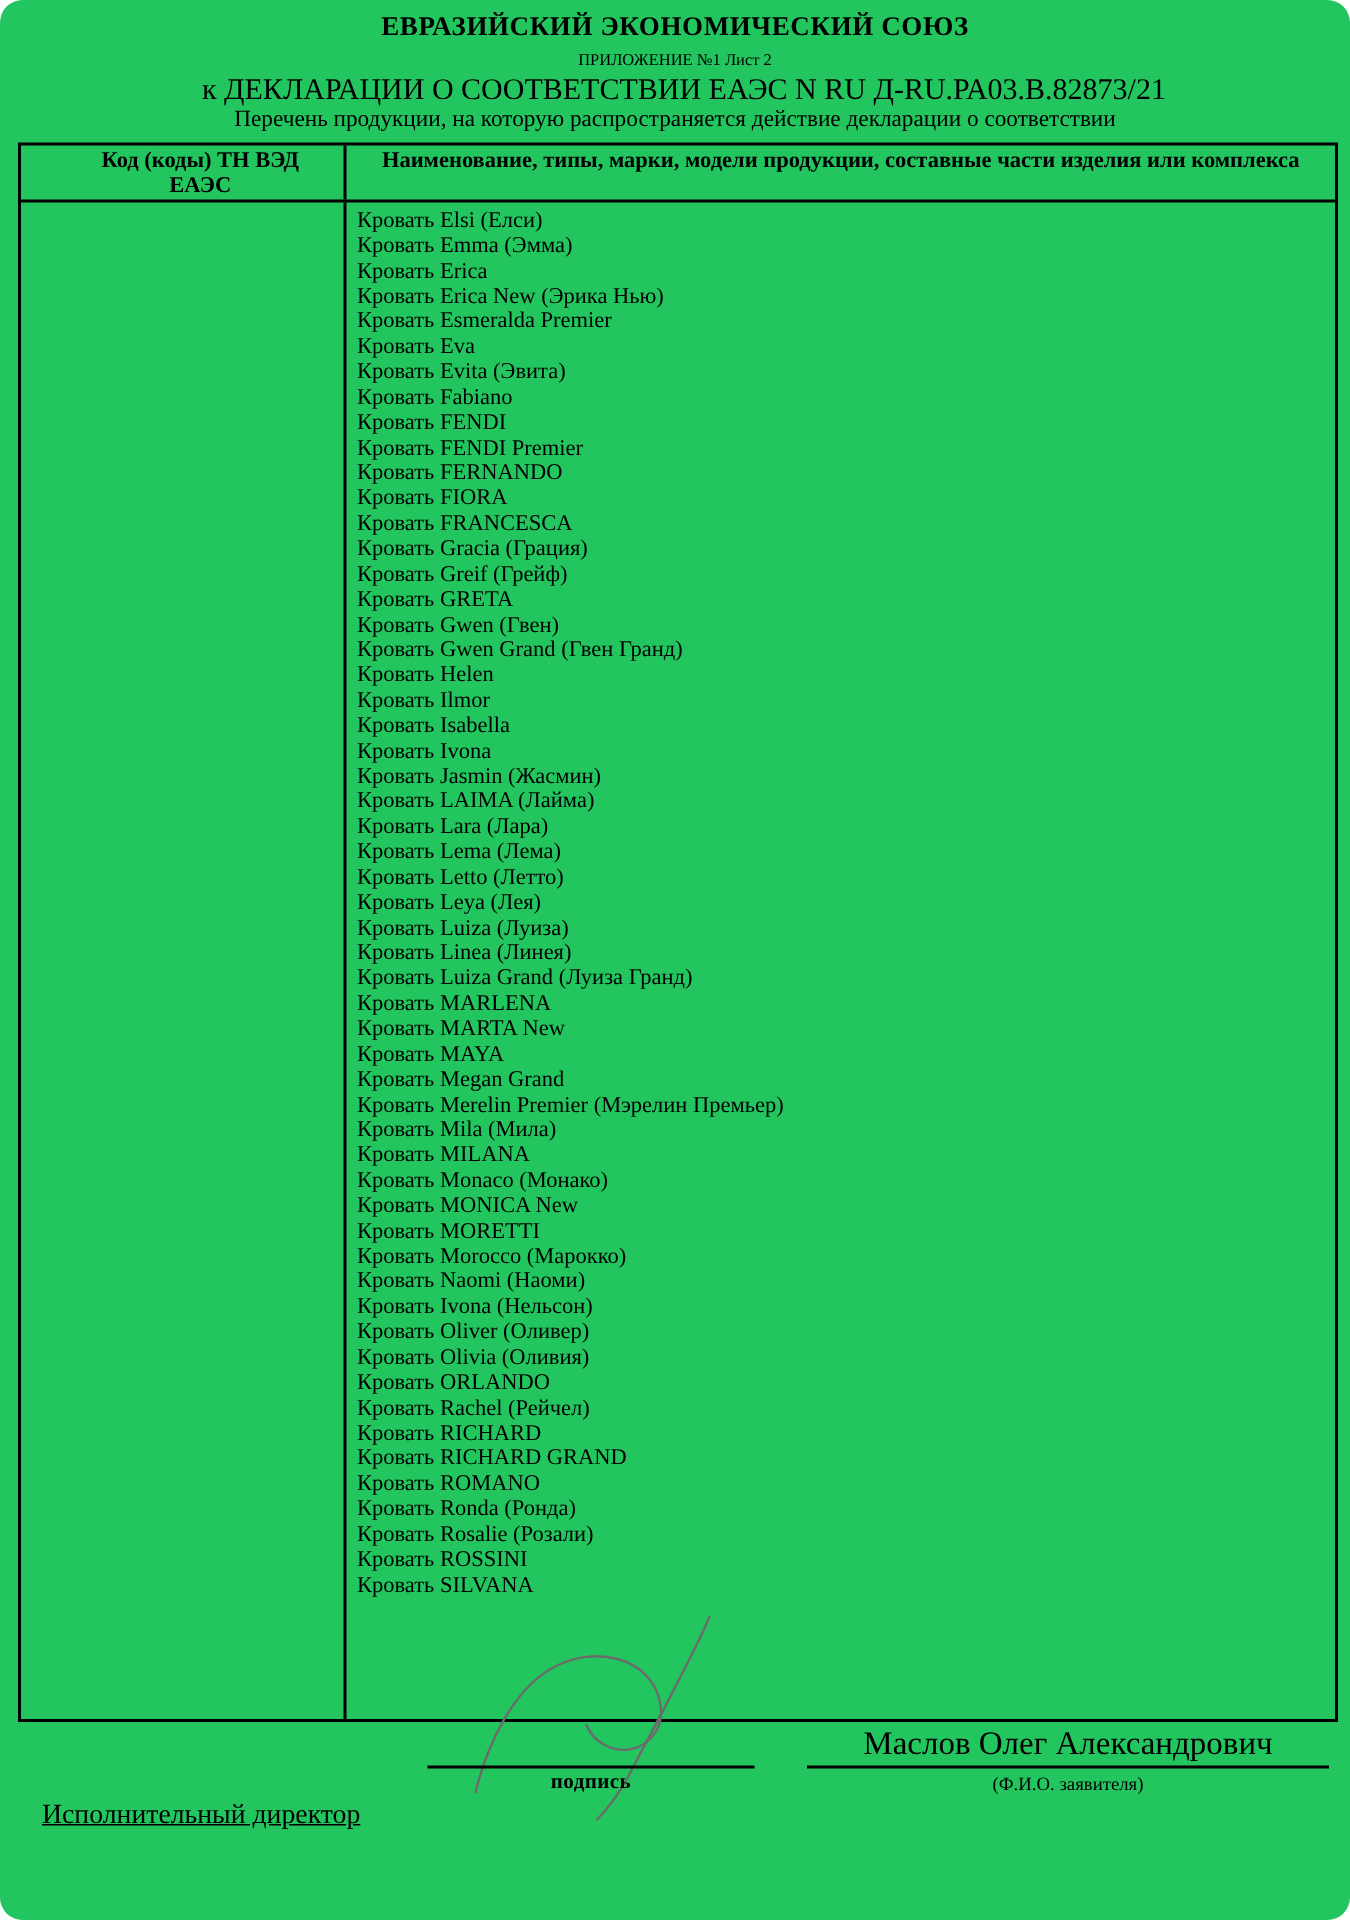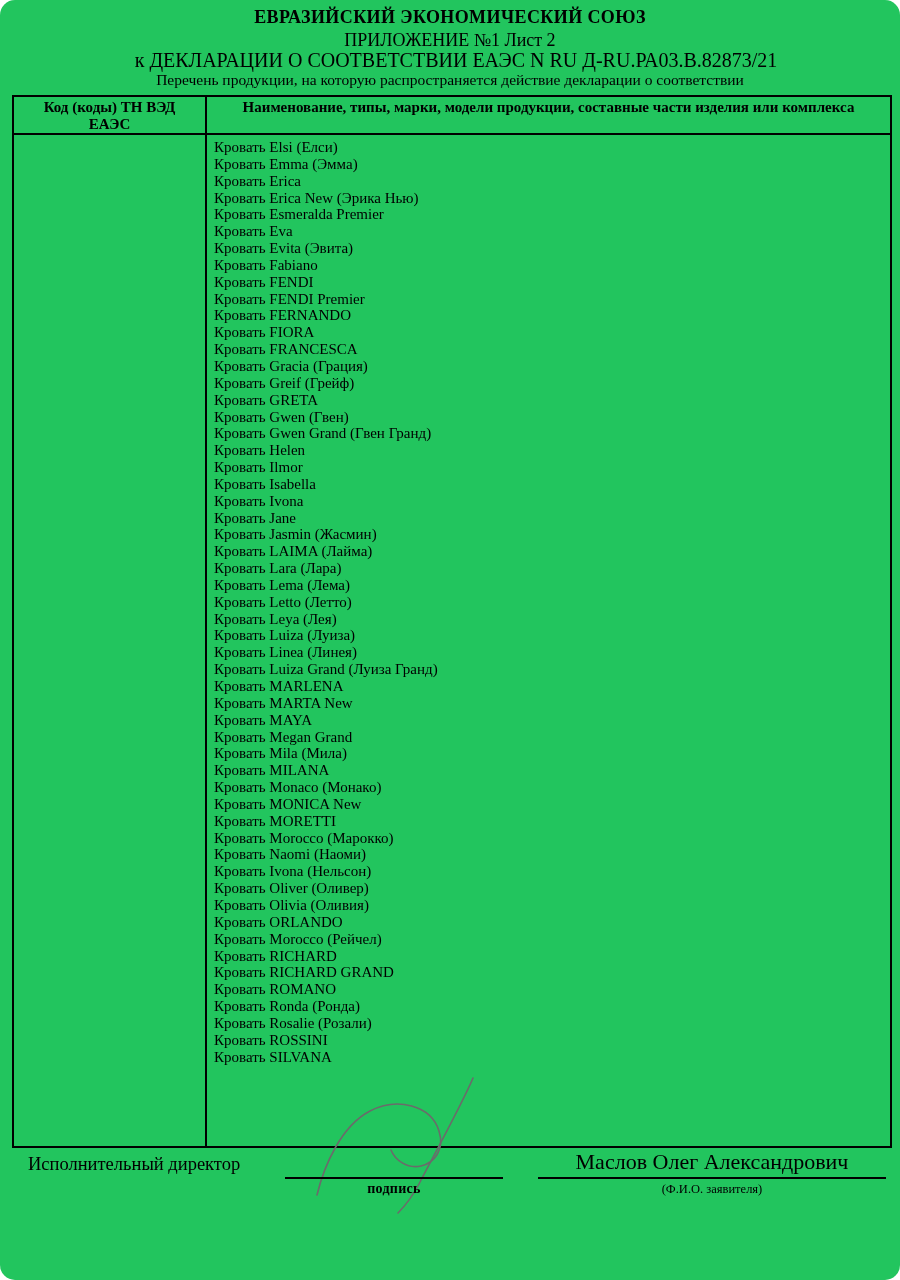--- a/index.html
+++ b/index.html
@@ -8,32 +8,32 @@
     width:900px;height:1280px;
     background:#22c55e;
     font-family:"Liberation Serif","DejaVu Serif",serif;
     color:#000;
     overflow:hidden;
     border-radius:15px;
   }
   
   .hdr{position:absolute;top:6px;left:0;width:900px;text-align:center;}
   .hdr-t1{font-size:18px;font-weight:bold;letter-spacing:.4px;line-height:22px;}
-  .hdr-t2{font-size:18px;line-height:20px;margin-top:2px;}
+  .hdr-t2{font-size:11px;line-height:20px;margin-top:2px;}
   .hdr-t3{font-size:20px;line-height:20px;padding-left:12px;}
   .hdr-t4{font-size:15.5px;line-height:20px;}
   
   .tbl{
     position:absolute;left:12px;top:95px;
     width:880px;height:1053px;
     border:2px solid #000;
     box-sizing:border-box;
     display:flex;flex-direction:column;
   }
-  .tr{display:flex;box-sizing:border-box;}
+  .tr{display:flex;box-sizing:border-box;padding-left:24px;}
   .tr-head{height:38px;border-bottom:2px solid #000;}
   .tr-body{flex:1;}
   .td-code{
     width:193px;flex:0 0 193px;
     border-right:2px solid #000;
     box-sizing:border-box;
   }
   .td-name{flex:1;box-sizing:border-box;}
   .th-inner{
     font-weight:bold;font-size:15px;line-height:17px;
@@ -43,22 +43,22 @@
   .th-name-inner{padding-left:8px;padding-right:8px;}
   .products{
     padding:4px 0 0 7px;
     font-size:15px;line-height:16.85px;
     white-space:nowrap;
   }
   
   .sig-svg{position:absolute;left:280px;top:1055px;pointer-events:none;}
   
   .exec-title{
-    position:absolute;left:28px;top:1150px;width:220px;
-    font-size:18.5px;line-height:28px;
+    position:absolute;left:28px;top:1196px;width:220px;
+    font-size:18.5px;line-height:28px;text-decoration:underline;
   }
   .sig-block{position:absolute;left:285px;top:1177px;width:218px;}
   .sig-line{border-top:2px solid #000;height:0;}
   .sig-label{
     text-align:center;font-size:14px;font-weight:bold;
     margin-top:2px;letter-spacing:.3px;
   }
   .name-block{position:absolute;left:538px;top:1151px;width:348px;text-align:center;}
   .applicant-name{font-size:22px;line-height:22px;}
   .name-line{border-top:2px solid #000;height:0;margin-top:4px;}
@@ -104,46 +104,46 @@
             <div class="product-line">Кровать FRANCESCA</div>
             <div class="product-line">Кровать Gracia (Грация)</div>
             <div class="product-line">Кровать Greif (Грейф)</div>
             <div class="product-line">Кровать GRETA</div>
             <div class="product-line">Кровать Gwen (Гвен)</div>
             <div class="product-line">Кровать Gwen Grand (Гвен Гранд)</div>
             <div class="product-line">Кровать Helen</div>
             <div class="product-line">Кровать Ilmor</div>
             <div class="product-line">Кровать Isabella</div>
             <div class="product-line">Кровать Ivona</div>
-            <div class="product-line">Кровать Jane</div>
             <div class="product-line">Кровать Jasmin (Жасмин)</div>
             <div class="product-line">Кровать LAIMA (Лайма)</div>
             <div class="product-line">Кровать Lara (Лара)</div>
             <div class="product-line">Кровать Lema (Лема)</div>
             <div class="product-line">Кровать Letto (Летто)</div>
             <div class="product-line">Кровать Leya (Лея)</div>
             <div class="product-line">Кровать Luiza (Луиза)</div>
             <div class="product-line">Кровать Linea (Линея)</div>
             <div class="product-line">Кровать Luiza Grand (Луиза Гранд)</div>
             <div class="product-line">Кровать MARLENA</div>
             <div class="product-line">Кровать MARTA New</div>
             <div class="product-line">Кровать MAYA</div>
             <div class="product-line">Кровать Megan Grand</div>
+            <div class="product-line">Кровать Merelin Premier (Мэрелин Премьер)</div>
             <div class="product-line">Кровать Mila (Мила)</div>
             <div class="product-line">Кровать MILANA</div>
             <div class="product-line">Кровать Monaco (Монако)</div>
             <div class="product-line">Кровать MONICA New</div>
             <div class="product-line">Кровать MORETTI</div>
             <div class="product-line">Кровать Morocco (Марокко)</div>
             <div class="product-line">Кровать Naomi (Наоми)</div>
             <div class="product-line">Кровать Ivona (Нельсон)</div>
             <div class="product-line">Кровать Oliver (Оливер)</div>
             <div class="product-line">Кровать Olivia (Оливия)</div>
             <div class="product-line">Кровать ORLANDO</div>
-            <div class="product-line">Кровать Morocco (Рейчел)</div>
+            <div class="product-line">Кровать Rachel (Рейчел)</div>
             <div class="product-line">Кровать RICHARD</div>
             <div class="product-line">Кровать RICHARD GRAND</div>
             <div class="product-line">Кровать ROMANO</div>
             <div class="product-line">Кровать Ronda (Ронда)</div>
             <div class="product-line">Кровать Rosalie (Розали)</div>
             <div class="product-line">Кровать ROSSINI</div>
             <div class="product-line">Кровать SILVANA</div>
           </div>
       </div>
     </div>

